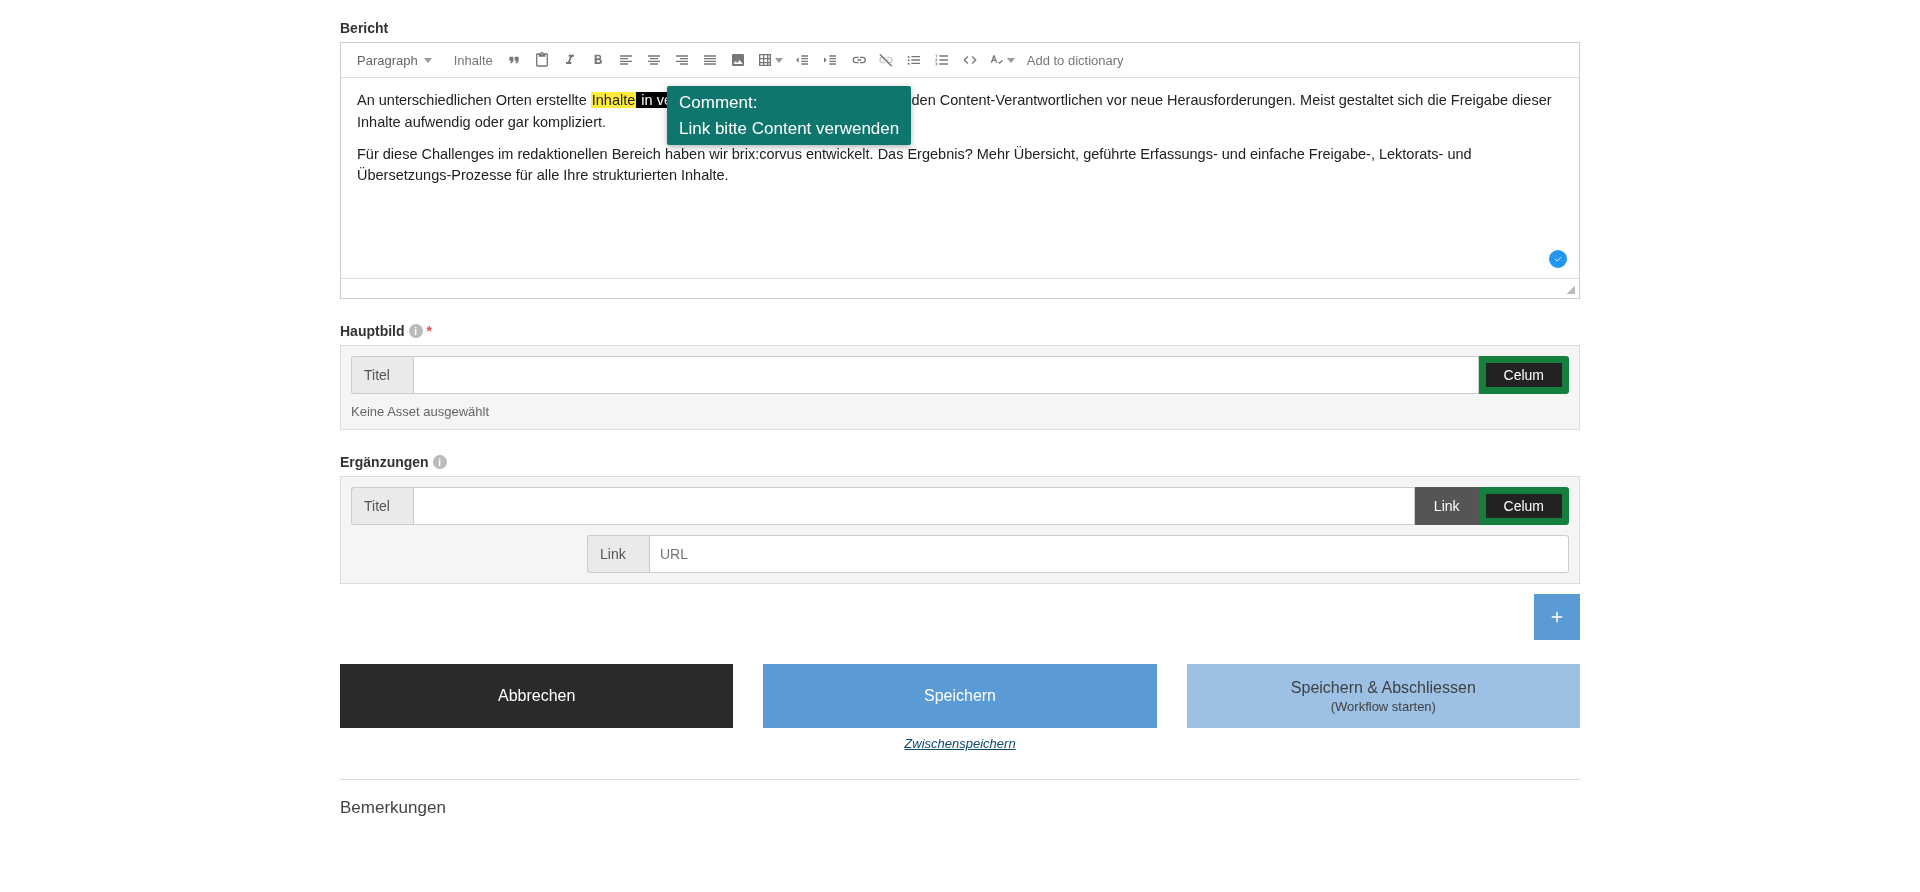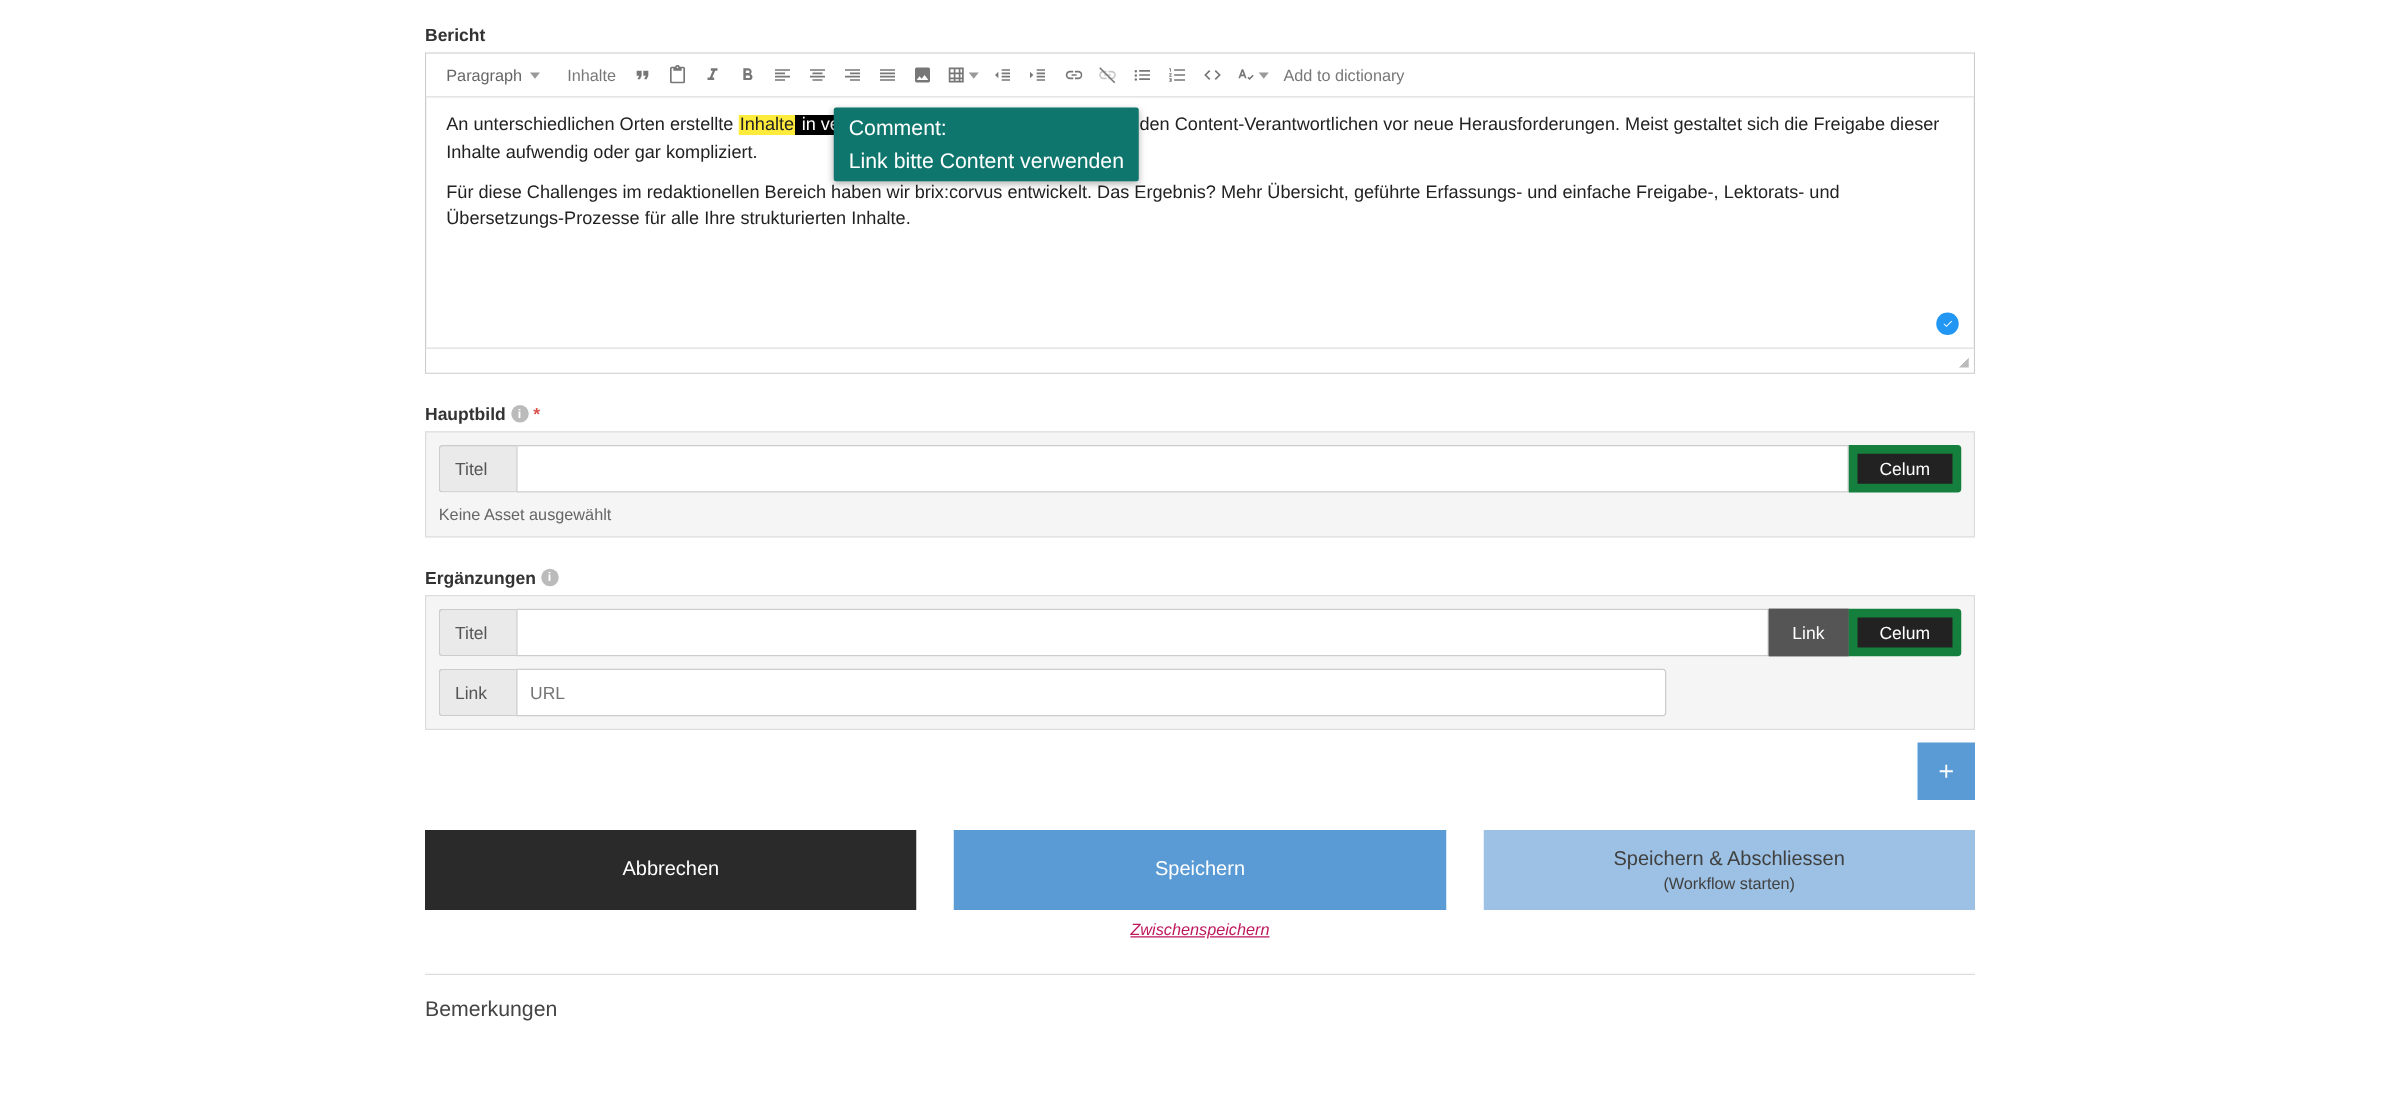--- a/index.html
+++ b/index.html
@@ -19,38 +19,38 @@
 .editor-area p { margin-bottom: 10px; }
 .hl-y { background: #ffeb3b; padding: 0 1px; position: relative; }
 .hl-b { background: #000; color: #fff; padding: 0 1px; }
 .tooltip { position: absolute; background: #0f766e; color: #fff; padding: 4px 12px; font-size: 17px; border-radius: 2px; box-shadow: 0 2px 6px rgba(0,0,0,0.3); white-space: nowrap; z-index: 10; }
 .tooltip .t-line1 { font-weight: 400; }
 .check-badge { position: absolute; bottom: 10px; right: 12px; width: 18px; height: 18px; border-radius: 50%; background: #2196f3; display: flex; align-items: center; justify-content: center; }
 .check-badge svg { width: 10px; height: 10px; stroke: #fff; fill: none; stroke-width: 2; }
 .editor-footer { height: 20px; border-top: 1px solid #ddd; background: #fff; position: relative; }
 .editor-footer::after { content: ""; position: absolute; right: 4px; bottom: 4px; width: 8px; height: 8px; background: linear-gradient(135deg, transparent 50%, #bbb 50%); }
 .panel { border: 1px solid #ddd; background: #f5f5f5; padding: 10px; margin-bottom: 24px; }
-.input-row { display: flex; align-items: stretch; }
+.input-row { display: flex; align-items: stretch; justify-content: flex-end; }
 .addon { background: #eaeaea; border: 1px solid #ccc; padding: 0 12px; display: flex; align-items: center; font-size: 14px; color: #555; height: 38px; }
 .addon-left { border-right: none; border-radius: 3px 0 0 3px; min-width: 62px; }
 .text-input { flex: 1; border: 1px solid #ccc; height: 38px; padding: 0 10px; font-size: 14px; background: #fff; outline: none; }
 .btn-dark { background: #222; color: #fff; border: 7px solid #15803d; padding: 0 18px; height: 38px; font-size: 14px; cursor: pointer; border-radius: 0 3px 3px 0; }
 .btn-gray { background: #555; color: #fff; border: 1px solid #555; padding: 0 18px; height: 38px; font-size: 14px; cursor: pointer; }
 .panel-msg { font-size: 13px; color: #666; margin-top: 10px; }
 .row-gap { margin-top: 10px; }
 .add-row { display: flex; justify-content: flex-end; margin-top: -14px; margin-bottom: 24px; }
 .btn-add { background: #5a9bd5; color: #fff; border: none; width: 46px; height: 46px; font-size: 22px; cursor: pointer; display: flex; align-items: center; justify-content: center; }
 .action-row { display: flex; gap: 30px; margin-bottom: 8px; }
 .action-col { flex: 1; display: flex; flex-direction: column; align-items: center; }
 .btn-big { width: 100%; height: 64px; font-size: 16px; border: none; cursor: pointer; display: flex; flex-direction: column; align-items: center; justify-content: center; gap: 2px; }
 .btn-cancel { background: #2a2a2a; color: #fff; }
 .btn-save { background: #5a9bd5; color: #fff; }
 .btn-finish { background: #9cc1e4; color: #404040; }
 .btn-sub { font-size: 13px; }
-.link-auto { color: #be185d; font-size: 13px; text-decoration: underline; font-style: italic; margin-top: 8px; cursor: pointer; }
+.link-auto { color: #0c4a6e; font-size: 13px; text-decoration: underline; font-style: italic; margin-top: 8px; cursor: pointer; }
 .divider { border-top: 1px solid #ddd; margin: 28px 0 18px; }
 .section-heading { font-size: 17px; font-weight: 400; color: #444; }
 </style>
 </head>
 <body>
 
 <div class="container">
 
   <div class="field-label">Bericht</div>
   <div class="editor-wrap">

